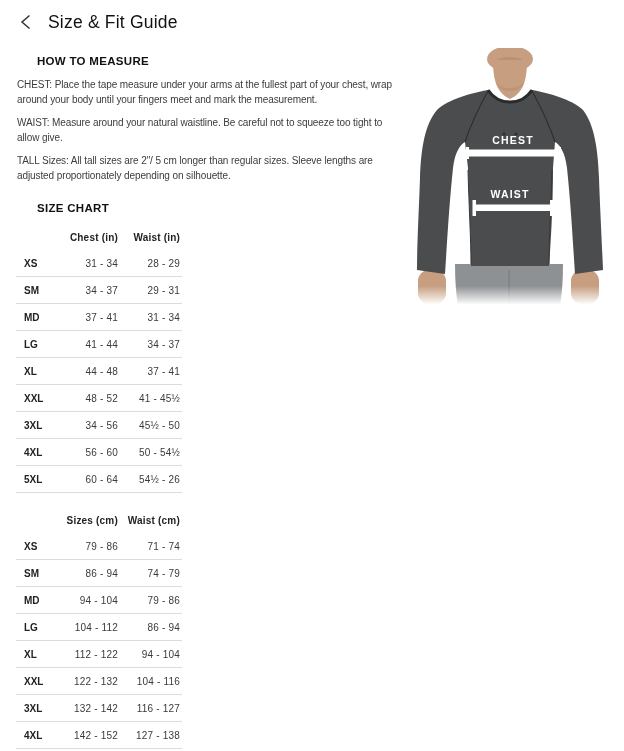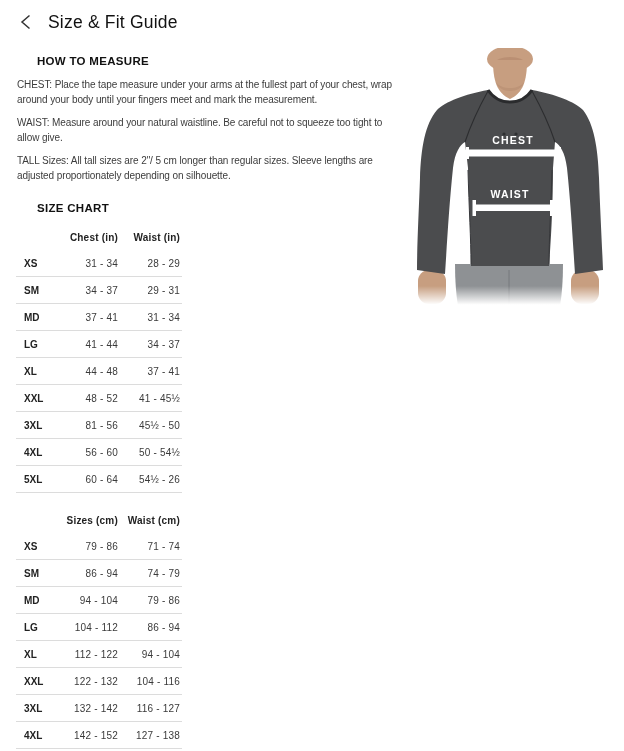--- a/index.html
+++ b/index.html
@@ -89,21 +89,21 @@
         <span class="c-chest">44 - 48</span>
         <span class="c-waist">37 - 41</span>
       </div>
       <div class="t-row">
         <span class="c-size">XXL</span>
         <span class="c-chest">48 - 52</span>
         <span class="c-waist">41 - 45½</span>
       </div>
       <div class="t-row">
         <span class="c-size">3XL</span>
-        <span class="c-chest">81 - 56</span>
+        <span class="c-chest">34 - 56</span>
         <span class="c-waist">45½ - 50</span>
       </div>
       <div class="t-row">
         <span class="c-size">4XL</span>
         <span class="c-chest">56 - 60</span>
         <span class="c-waist">50 - 54½</span>
       </div>
       <div class="t-row">
         <span class="c-size">5XL</span>
         <span class="c-chest">60 - 64</span>

